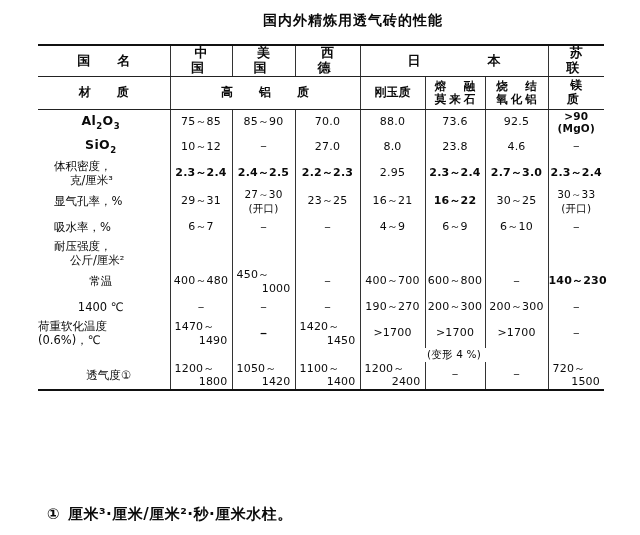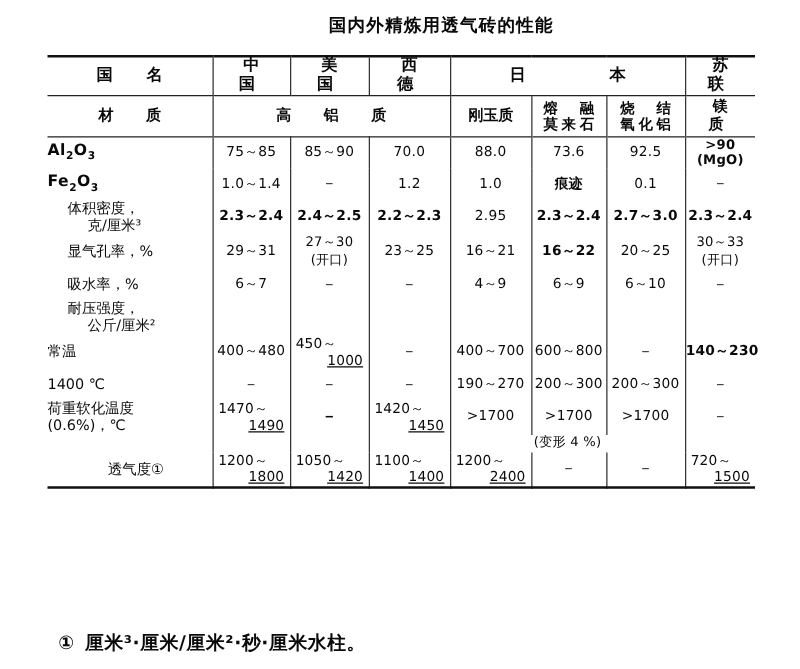--- a/index.html
+++ b/index.html
@@ -47,37 +47,37 @@
   .vl{border-left:1px solid #333;}
 
   .hdr{font-size:13px;font-weight:bold;height:30px;}
   .hdr .sp{letter-spacing:7px;padding-left:7px;}
   .hdr2{font-size:12px;font-weight:bold;height:32px;}
   .hdr2 .sp{letter-spacing:7px;padding-left:7px;}
   .twoline{font-size:11.5px;line-height:1.15;font-weight:bold;}
   .twoline .ln{display:block;letter-spacing:3px;padding-left:3px;}
 
   .rowlab{
-    text-align:left;
+    text-align:center;
     font-size:11.5px;
     padding-right:6px;
     white-space:nowrap;
   }
   .rowlab.two{line-height:1.2;}
   .rowlab .l1{display:block;}
   .rowlab .l2{display:block;padding-left:16px;}
   .formula{font-weight:bold;font-size:12.5px;letter-spacing:.4px;}
   .formula sub{font-size:8.5px;}
 
   .val{font-size:11px;letter-spacing:.2px;white-space:nowrap;}
   .val.b{font-weight:bold;}
   .dash{font-size:12px;}
   .stack{line-height:1.25;}
   .stack .a{display:block;text-align:left;padding-left:4px;}
-  .stack .b2{display:block;text-align:right;padding-right:4px;text-decoration:underline;}
+  .stack .b2{display:block;text-align:right;padding-right:4px;}
   .sub2{display:block;font-size:10.5px;}
 
   .r-chem{height:20px;}
   .r-el{height:25px;}
   .r-2l{height:28px;}
   .r-1l{height:24px;}
 
   #footnote{
     position:absolute;
     left:38px;top:505px;
@@ -161,33 +161,33 @@
       <td class="vl val">70.0</td>
       <td class="vl val">88.0</td>
       <td class="vl val">73.6</td>
       <td class="vl val">92.5</td>
       <td class="vl val b">
         <span class="sub2">&gt;90</span>
             <span class="sub2">(MgO)</span>
       </td>
     </tr>
 
-
     <tr class="r-el">
       <td class="rowlab">
-        <span class="formula">Fe<sub>2</sub>O<sub>3</sub></span>
-      </td>
-      <td class="vl val">1.0～1.4</td>
-      <td class="vl val dash">－</td>
-      <td class="vl val">1.2</td>
-      <td class="vl val">1.0</td>
-      <td class="vl val b">痕迹</td>
-      <td class="vl val">0.1</td>
-      <td class="vl val dash">－</td>
-    </tr>
+        <span class="formula">SiO<sub>2</sub></span>
+      </td>
+      <td class="vl val">10～12</td>
+      <td class="vl val dash">－</td>
+      <td class="vl val">27.0</td>
+      <td class="vl val">8.0</td>
+      <td class="vl val">23.8</td>
+      <td class="vl val">4.6</td>
+      <td class="vl val dash">－</td>
+    </tr>
+
 
 
     <tr class="r-2l">
       <td class="rowlab two" style="text-align:left;padding-left:16px;">
         <span class="l1">体积密度，</span>
         <span class="l2">克/厘米³</span>
       </td>
       <td class="vl val b">2.3～2.4</td>
       <td class="vl val b">2.4～2.5</td>
       <td class="vl val b">2.2～2.3</td>
@@ -200,21 +200,21 @@
     <tr class="r-2l">
       <td class="rowlab" style="text-align:left;padding-left:16px;">显气孔率，%</td>
       <td class="vl val">29～31</td>
       <td class="vl val stack">
         <span class="sub2">27～30</span>
             <span class="sub2">(开口)</span>
       </td>
       <td class="vl val">23～25</td>
       <td class="vl val">16～21</td>
       <td class="vl val b">16～22</td>
-      <td class="vl val">20～25</td>
+      <td class="vl val">30～25</td>
       <td class="vl val stack">
         <span class="sub2">30～33</span>
             <span class="sub2">(开口)</span>
       </td>
     </tr>
 
     <tr class="r-1l">
       <td class="rowlab" style="text-align:left;padding-left:16px;">吸水率，%</td>
       <td class="vl val">6～7</td>
       <td class="vl val dash">－</td>

